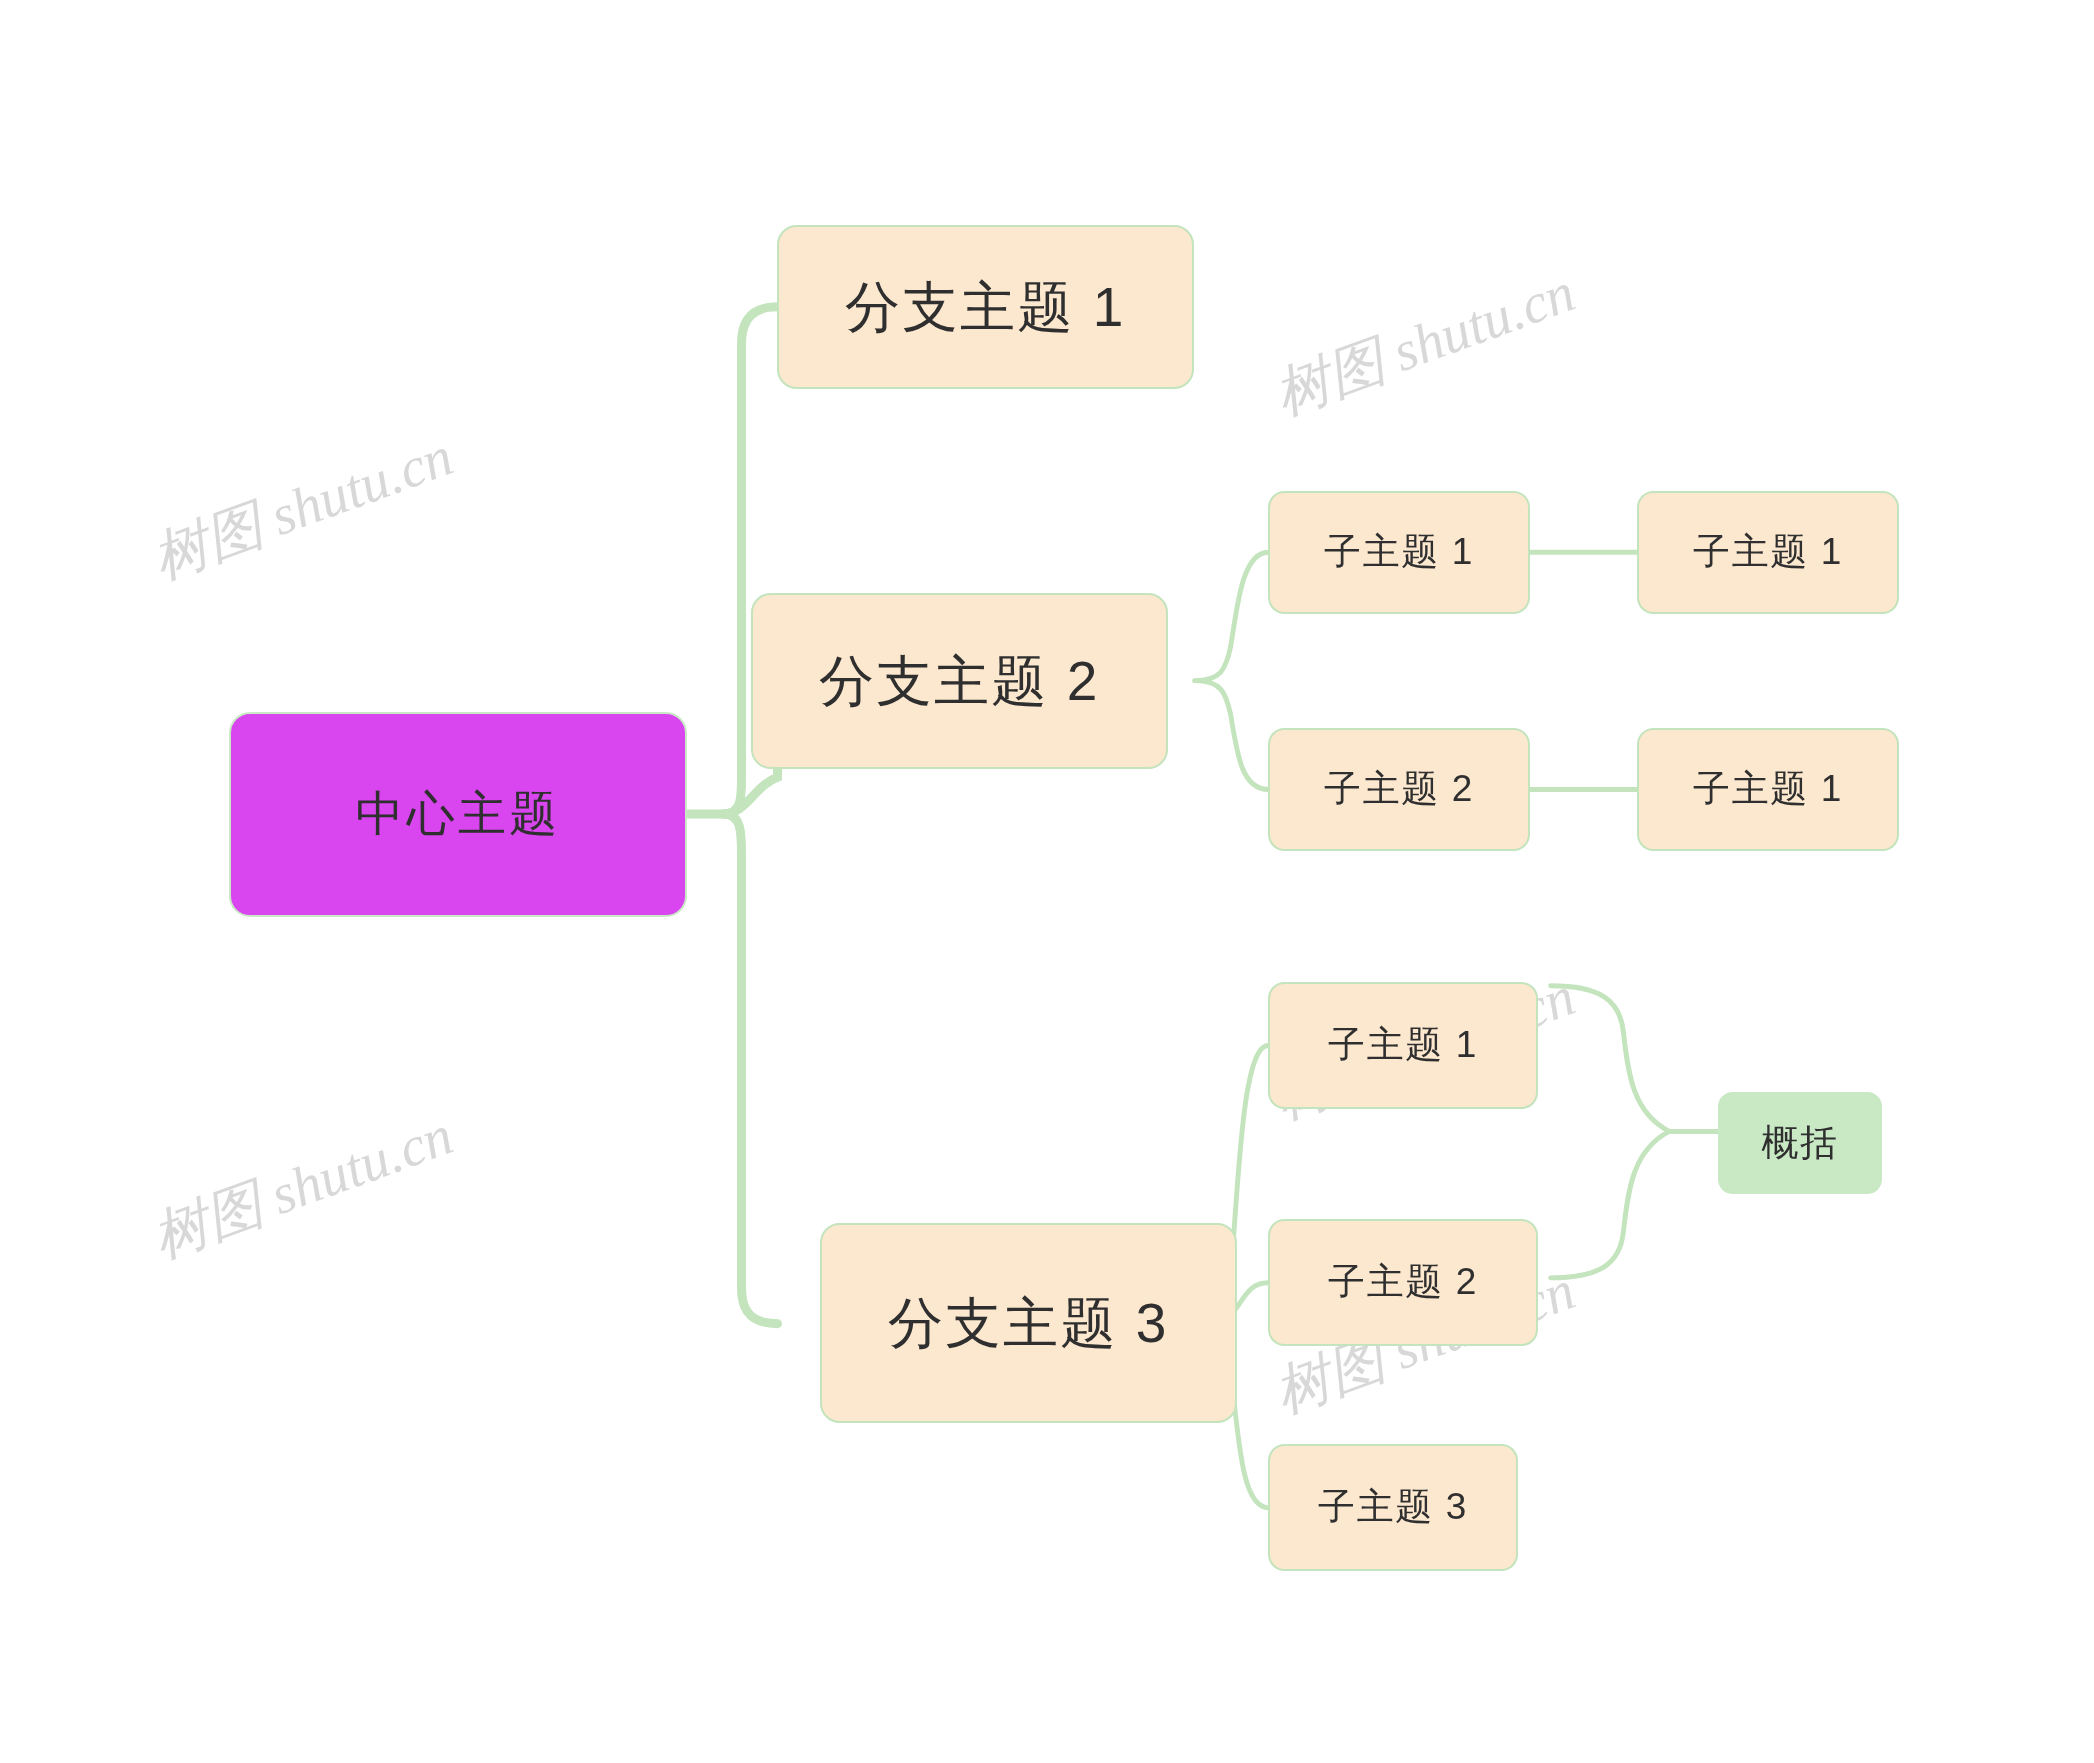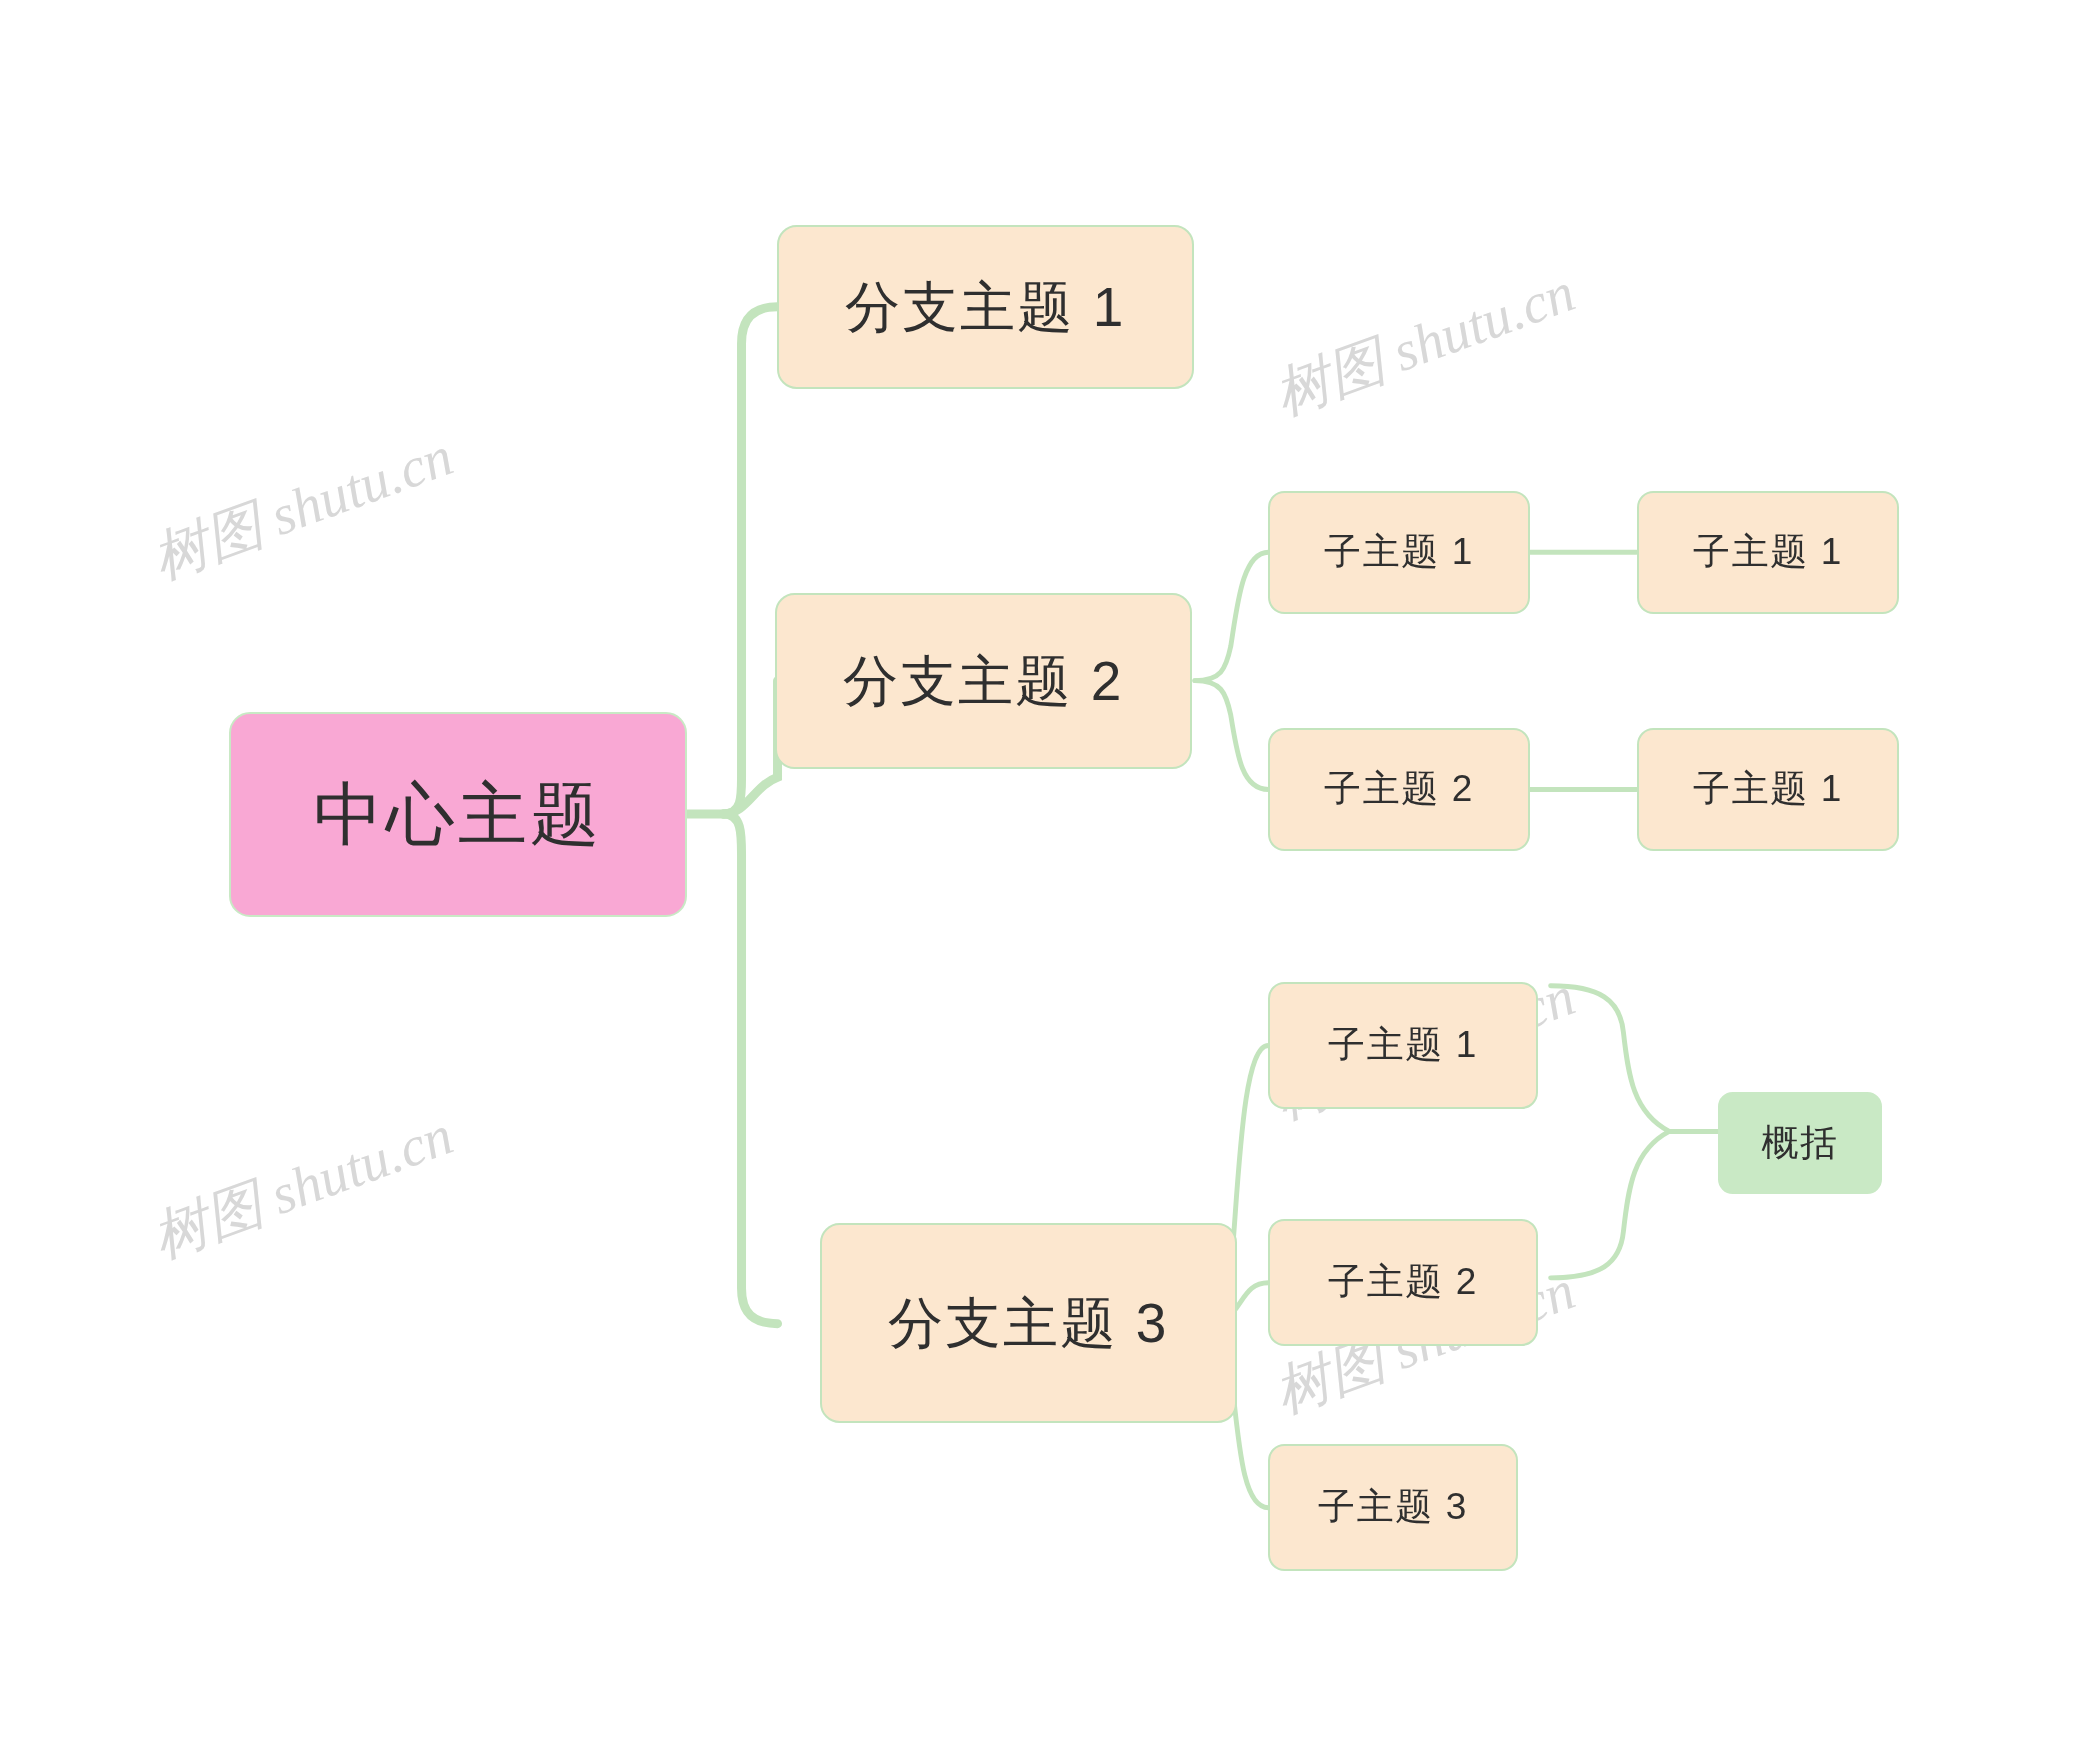--- a/index.html
+++ b/index.html
@@ -61,24 +61,24 @@
     border-radius: 18px;
     border: 2.5px solid #c3e4bd;
     background: #fce7cf;
     color: #2f2f2f;
     text-align: center;
     letter-spacing: 1.6px;
     line-height: 1.1;
     white-space: nowrap;
   }
   .node.root {
-    background: #f9a8d4;
+    background: #d946ef;
     border-color: #c9e9c5;
     border-radius: 21px;
-    font-size: 69px;
+    font-size: 48px;
     letter-spacing: 3.3px;
   }
   .node.branch {
     font-size: 55px;
     letter-spacing: 2.5px;
     border-radius: 19.6px;
   }
   .node.sub {
     font-size: 37px;
     letter-spacing: 1.6px;
@@ -162,21 +162,21 @@
   <div id="nodes">
 
     <div class="node root" style="left:229px; top:712px; width:458px; height:205px;">
       <span>中心主题</span>
     </div>
 
     <div class="node branch" style="left:777px; top:225px; width:417px; height:164px;">
       <span>分支主题 1</span>
     </div>
 
-    <div class="node branch" style="left:775px; top:593px; width:417px; height:176px;">
+    <div class="node branch" style="left:751px; top:593px; width:417px; height:176px;">
       <span>分支主题 2</span>
     </div>
 
     <div class="node branch" style="left:777px; top:1223px; width:417px; height:200px;margin-left:43px;">
       <span>分支主题 3</span>
     </div>
 
     <div class="node sub" style="left:1268px; top:491px; width:262px; height:123px;">
       <span>子主题 1</span>
     </div>

